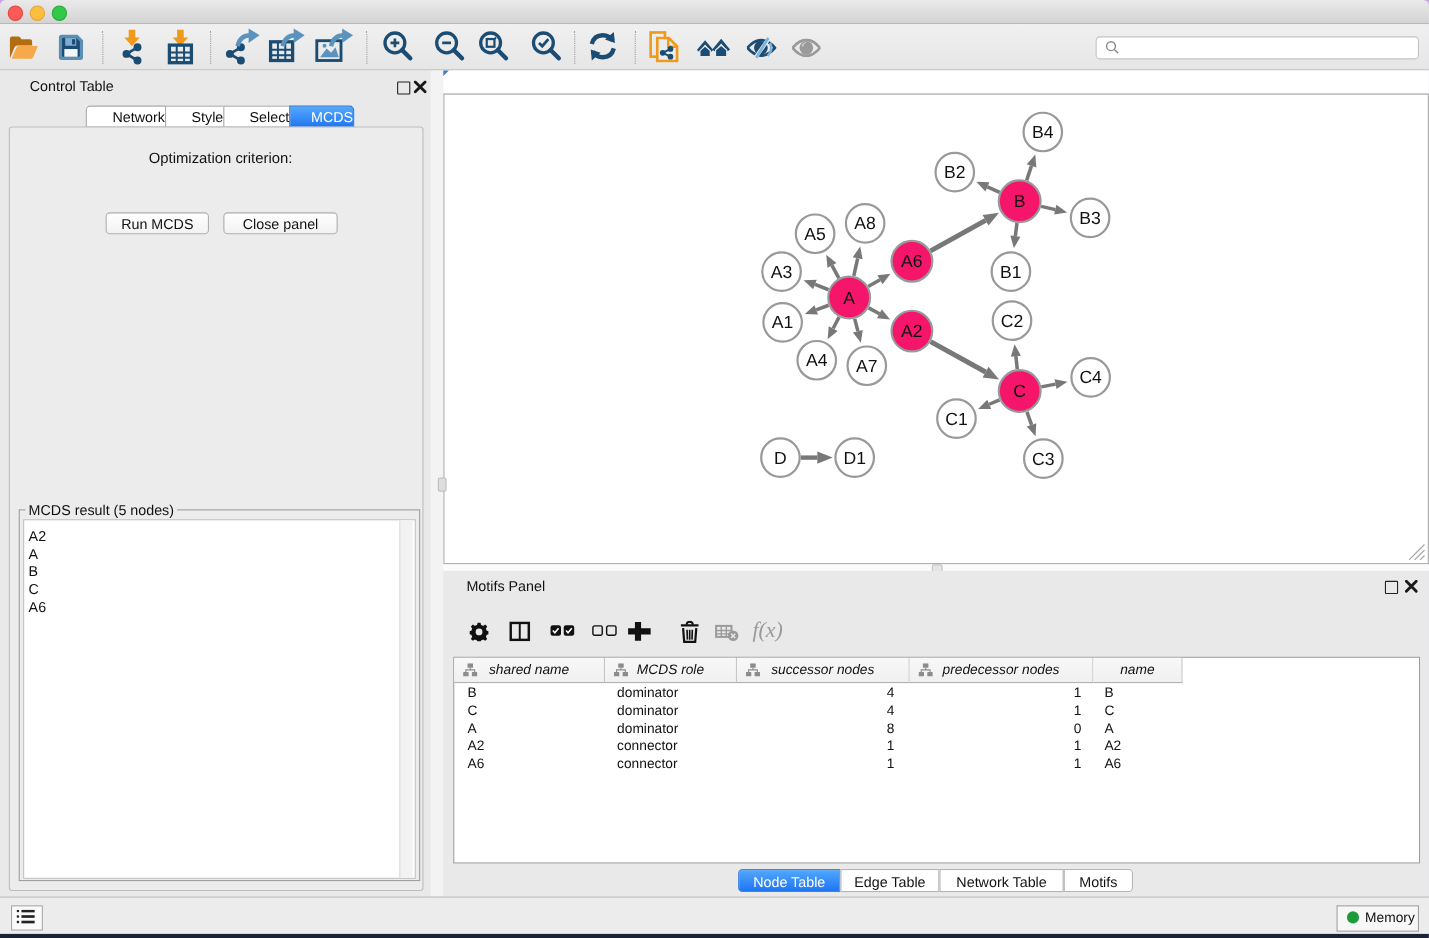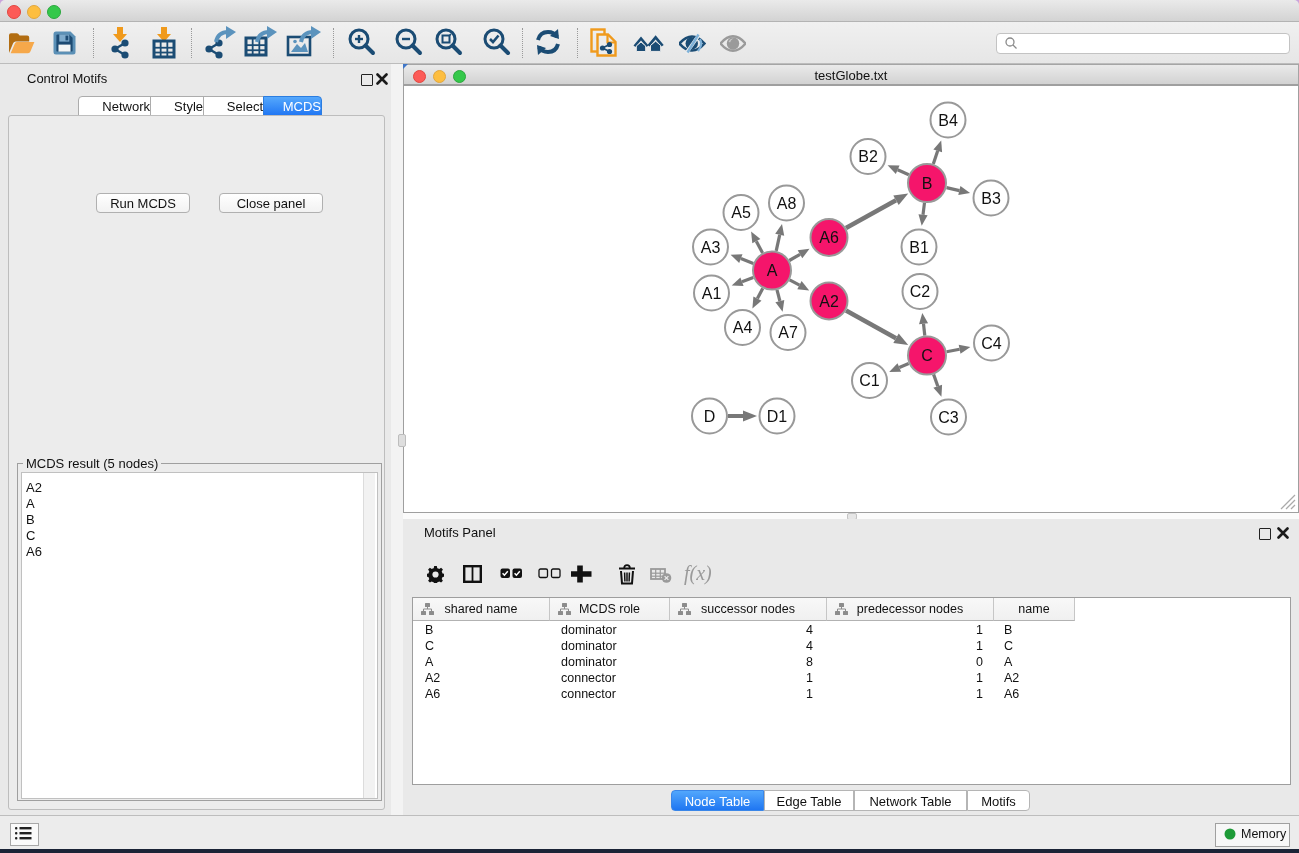--- a/index.html
+++ b/index.html
@@ -52,21 +52,21 @@
  background:linear-gradient(#eaeaea,#d2d2d2);border:1px solid #a5a5a5;border-bottom:1px solid #9f9f9f;box-sizing:border-box;}
 #netcanvas{position:absolute;left:0;top:21px;width:896px;height:428px;background:#fff;
  border:1px solid #9f9f9f;box-sizing:border-box;}
 
 #tpanel{position:absolute;left:403px;top:519px;width:896px;height:296px;background:#e9e9e9;}
 #tbl-title{position:absolute;left:21px;top:6px;font-size:13px;color:#111;}
 #tblbox{position:absolute;left:412px;top:597px;width:879px;height:188px;background:#fff;
  border:1px solid #9e9e9e;box-sizing:border-box;}
 .hcell{position:absolute;top:0;height:23px;background:linear-gradient(#f8f8f8,#f0f0f0);
  border-right:1px solid #c6c6c6;border-bottom:1px solid #b2b2b2;box-sizing:border-box;}
-.hlab{position:absolute;top:4px;width:100%;text-align:center;font-size:12.5px;color:#111;}
+.hlab{position:absolute;top:4px;width:100%;text-align:center;font-size:12.5px;color:#111;font-style:italic;}
 .cell{position:absolute;font-size:12.5px;color:#111;}
 
 .seg{position:absolute;top:0;height:21px;background:#fff;border:1px solid #b5b5b5;
  font-size:13px;color:#111;text-align:center;line-height:21px;box-sizing:border-box;}
 .segsel{background:linear-gradient(#52a7fc,#1f76f2);color:#fff;border-color:#3a86e8;}
 
 #statusbar{position:absolute;left:0;top:815px;width:1299px;height:33px;background:#ececec;
  border-top:1px solid #bdbdbd;padding-left:42px;}
 #hambtn{position:absolute;left:10px;top:7px;width:27px;height:21px;background:#fafafa;
  border:1px solid #a8a8a8;}
@@ -212,54 +212,49 @@
     </svg>
   <div id="searchbox">
     <svg width="14" height="14" style="position:absolute;left:7px;top:2px" viewBox="0 0 14 14">
       <circle cx="6" cy="6" r="4" fill="none" stroke="#8a8a8a" stroke-width="1.3"></circle>
       <line x1="9" y1="9" x2="12.5" y2="12.5" stroke="#8a8a8a" stroke-width="1.3"></line>
     </svg>
   </div>
 </div>
 
 <div id="cpanel" class="abs">
-  <div id="cp-title">Control Motifs</div>
+  <div id="cp-title">Control Table</div>
   <div class="winbtn-sq" style="left:361px;top:10px;"></div>
   <svg style="position:absolute;left:376px;top:9px" width="12" height="12" viewBox="0 0 12 12">
       <path d="M1.5 1.5 L10.5 10.5 M10.5 1.5 L1.5 10.5" stroke="#1a1a1a" stroke-width="2.6" stroke-linecap="round"></path>
     </svg>
   <div class="tab" style="top:32px;left:78px;width:73px;border-radius:4px 0 0 0;">Network</div>
   <div class="tab" style="top:32px;left:150px;width:54px;">Style</div>
   <div class="tab" style="top:32px;left:203px;width:61px;">Select</div>
   <div class="tab tabsel" style="top:32px;left:263px;width:59px;border-radius:0 4px 0 0;">MCDS</div>
   <div id="tabpane">
+    <div id="optlabel">Optimization criterion:</div>
     <div class="btn" style="left:87px;top:77px;width:94px;">Run MCDS</div>
-    <div class="btn" style="left:194px;top:77px;width:104px;margin-left:16px;">Close panel</div>
+    <div class="btn" style="left:194px;top:77px;width:104px;">Close panel</div>
     <div id="groupbox">
       <div id="grouplabel">MCDS result (5 nodes)</div>
       <div id="mcdslist">
         <div class="sbar"></div>
         <div class="mitem" style="top:7px">A2</div>
         <div class="mitem" style="top:23px">A</div>
         <div class="mitem" style="top:39px">B</div>
         <div class="mitem" style="top:55px">C</div>
         <div class="mitem" style="top:71px">A6</div>
       </div>
     </div>
   </div>
 </div>
 
 <div id="netwin" class="abs">
     <div style="position:absolute;left:0;top:0;width:0;height:0;border-top:5px solid #3f76c8;border-right:5px solid transparent;z-index:5"></div>
-  <div id="nettitle">
-    <div class="tl" style="left:9px;top:5px;width:11px;height:11px;background:#fc5b57;border:0.5px solid #e2463f;"></div>
-    <div class="tl" style="left:29px;top:5px;width:11px;height:11px;background:#fdbe40;border:0.5px solid #e1a73e;"></div>
-    <div class="tl" style="left:49px;top:5px;width:11px;height:11px;background:#34c84a;border:0.5px solid #2ba73e;"></div>
-    <div style="position:absolute;width:100%;top:3px;text-align:center;font-size:13px;color:#111;">testGlobe.txt</div>
-  </div>
   <div id="netcanvas">
     <svg width="20" height="20" viewBox="0 0 20 20" style="position:absolute;right:1px;bottom:1px">
       <g stroke="#aaa" stroke-width="1.2">
         <line x1="4" y1="18" x2="18" y2="4"></line>
         <line x1="9" y1="18" x2="18" y2="9"></line>
         <line x1="14" y1="18" x2="18" y2="14"></line>
       </g>
     </svg>
   </div>
 </div>

